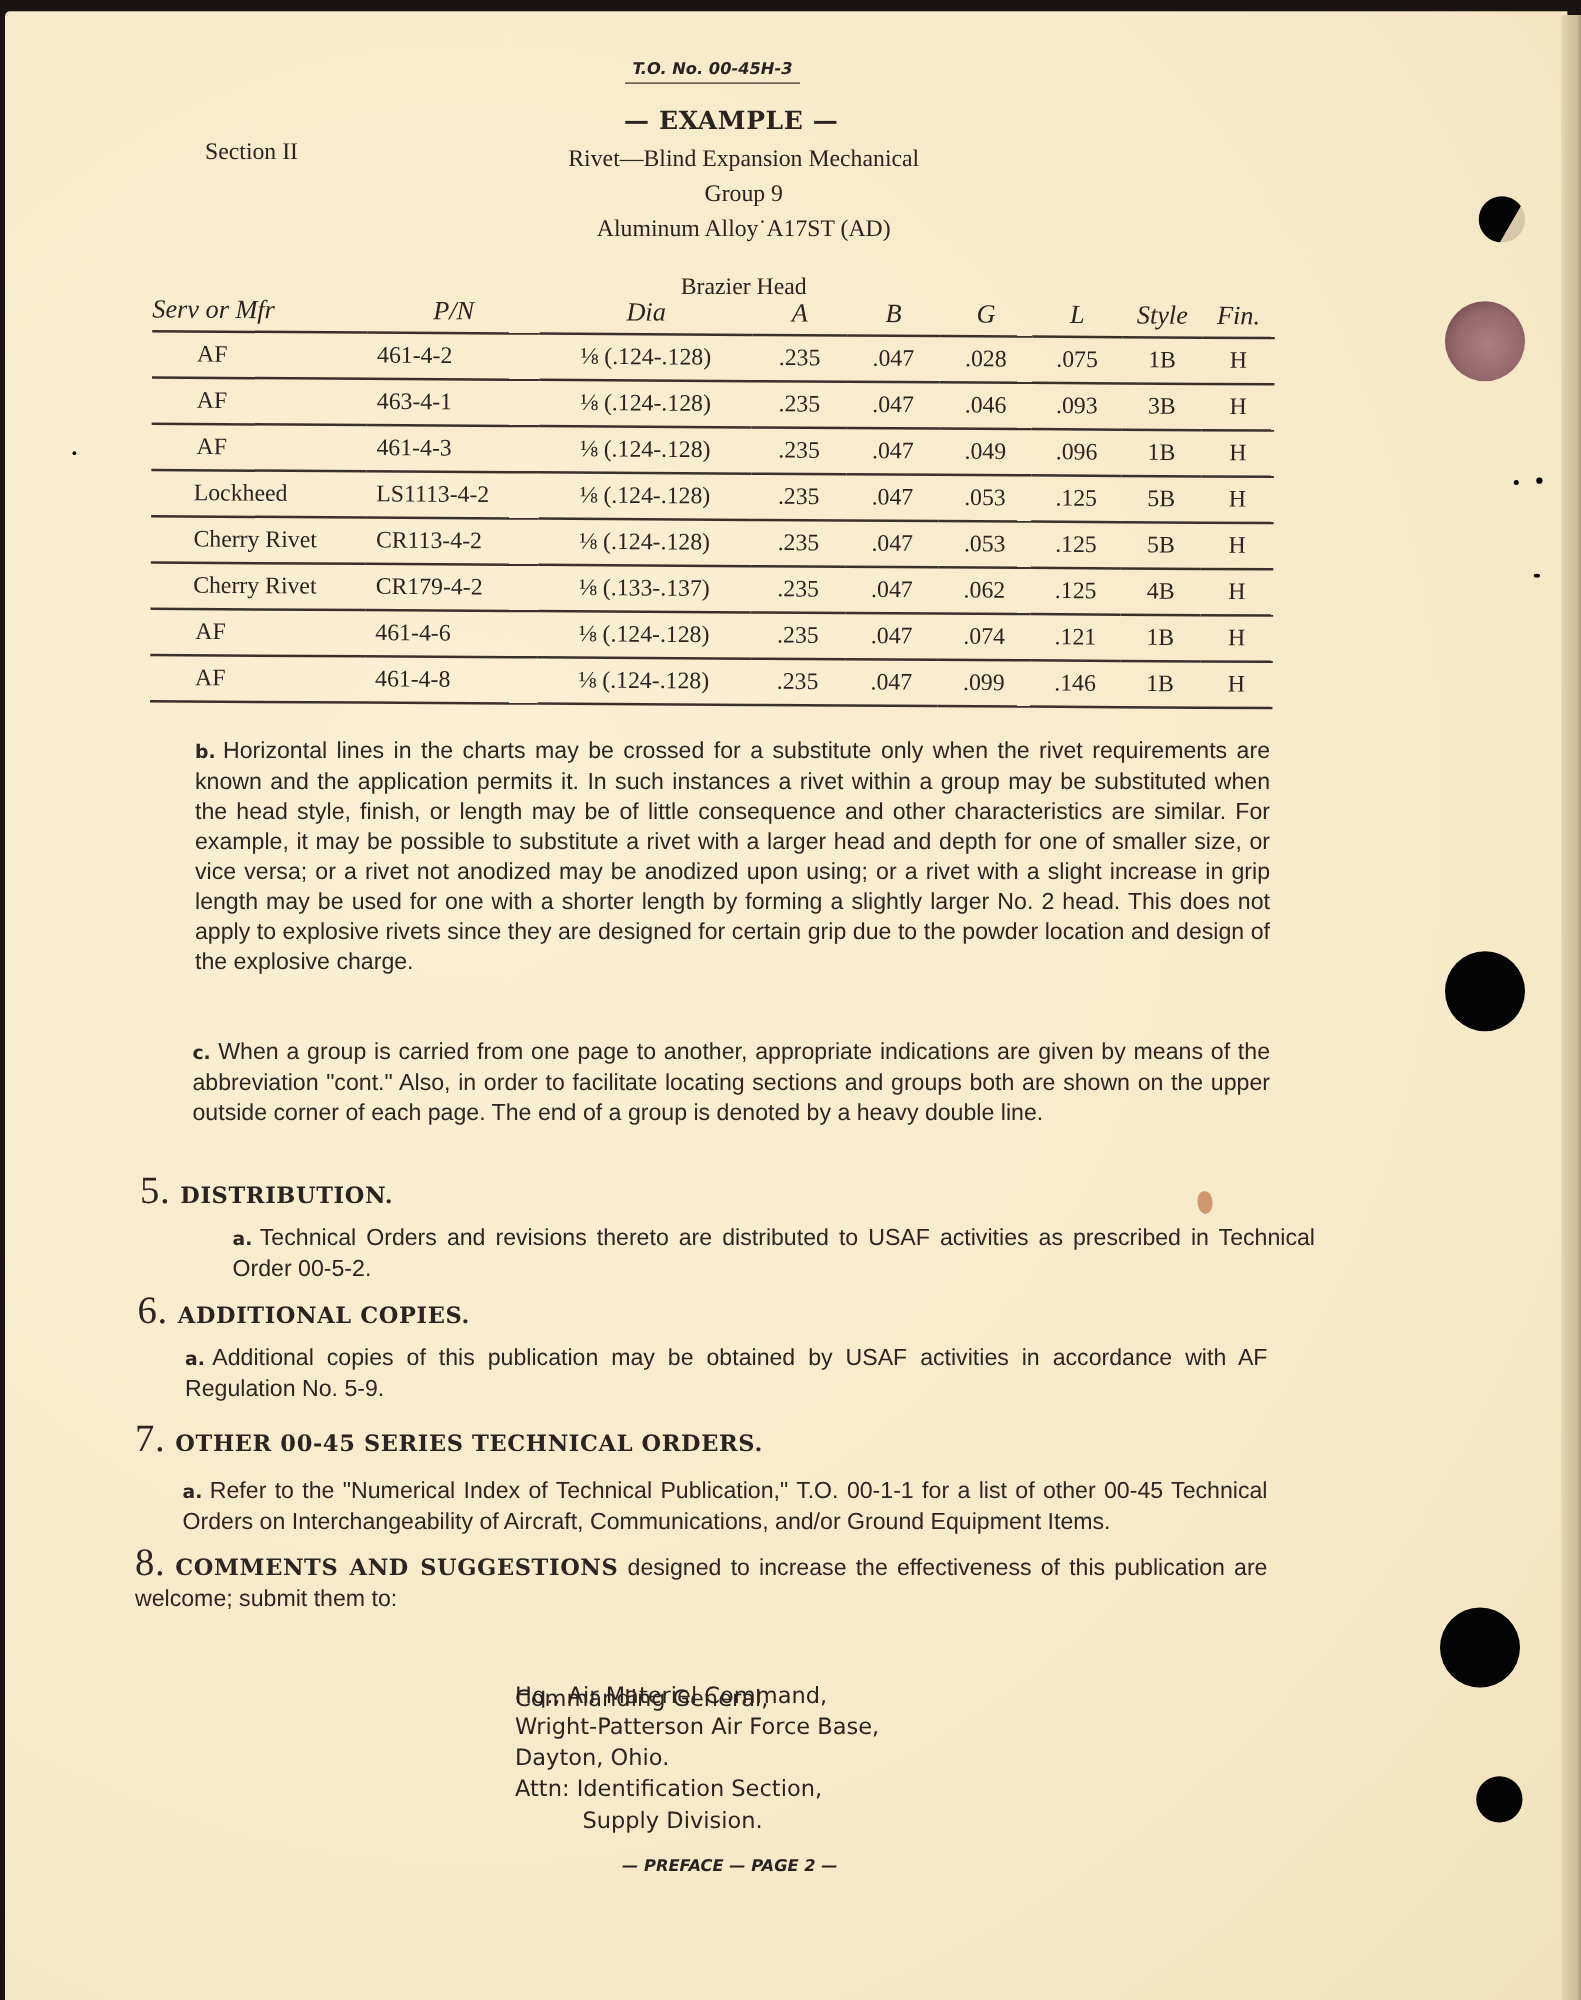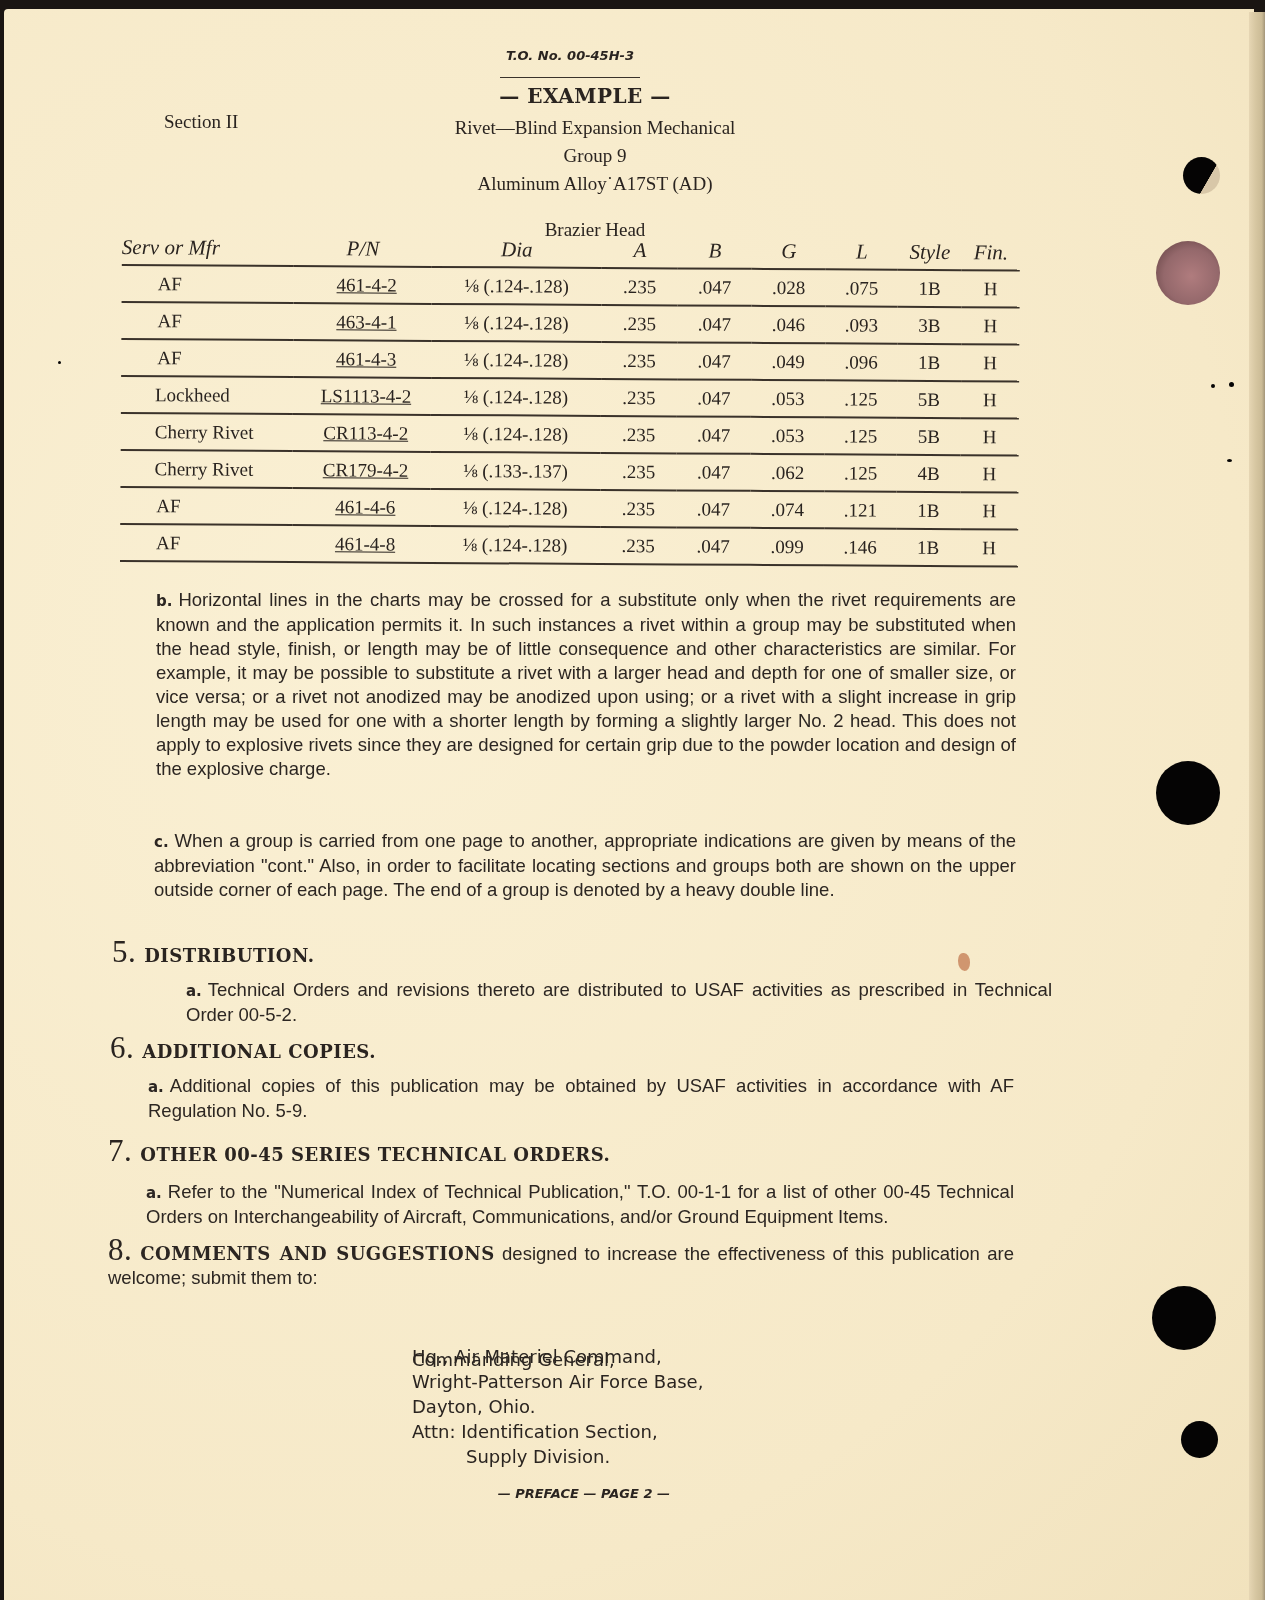--- a/index.html
+++ b/index.html
@@ -18,41 +18,41 @@
   }
   .page-edge {
     position: absolute; left: 1249px; top: 12px; width: 16px; height: 1588px;
     background: linear-gradient(to right, #e6d6b4, #d7c7a2 40%, #cbbb96 80%, #a39579);
   }
   .abs { position: absolute; }
 
   .to-number {
     left: 500px; top: 48px; width: 140px; text-align: center;
     font-size: 13px; font-weight: bold; font-style: italic;
-    border-bottom: 1.5px solid #3a322a; padding-bottom: 14px;
+    border-bottom: 1.5px solid #3a322a; padding-bottom: 3px;
   }
   .example-title { left: 440px; top: 84px; width: 290px; text-align: center; font-family: "DejaVu Serif", serif; font-weight: bold; font-size: 20px; letter-spacing: 0.5px; }
   .section-label { left: 164px; top: 111px; font-size: 19px; font-family: "Liberation Serif", serif; }
   .heading-line { left: 380px; width: 430px; text-align: center; font-size: 19px; font-family: Liberation Serif, serif; }
 
   table.rivets {
     position: absolute; left: 122px; top: 232px; width: 898px;
     border-collapse: collapse; font-family: "Liberation Serif", serif; font-size: 19px;
     transform: rotate(0.35deg); transform-origin: left top;
   }
   table.rivets th {
     font-style: italic; font-weight: normal; font-size: 21px;
     text-align: center; padding: 0 0 4px 0; height: 28px; vertical-align: bottom;
     border-bottom: 2px solid #3a322a;
   }
   table.rivets td {
     height: 35px; border-bottom: 2px solid #3a322a; text-align: center; vertical-align: middle; padding: 0;
   }
   table.rivets td.mfr { text-align: left; padding-left: 36px; }
-  table.rivets td.pn  { text-align: center; padding-left: 8px; text-decoration: underline; }
+  table.rivets td.pn  { text-align: left; padding-left: 8px; }
   table.rivets td.mfr.long { padding-left: 34px; }
 
   .para {
     position: absolute; font-family: "Liberation Sans", sans-serif; font-size: 18.5px; line-height: 24px;
     text-align: justify; color: #2c2622;
   }
   .para .lbl { font-family: "DejaVu Sans", sans-serif; font-weight: bold; font-size: 15px; margin-right: 6px; }
 
   .sec-head { position: absolute; font-family: "DejaVu Serif", serif; font-size: 18px; font-weight: bold; letter-spacing: 0.5px; }
   .sec-head .num { font-family: "Liberation Serif", serif; font-weight: normal; font-size: 31px; margin-right: 8px; }

